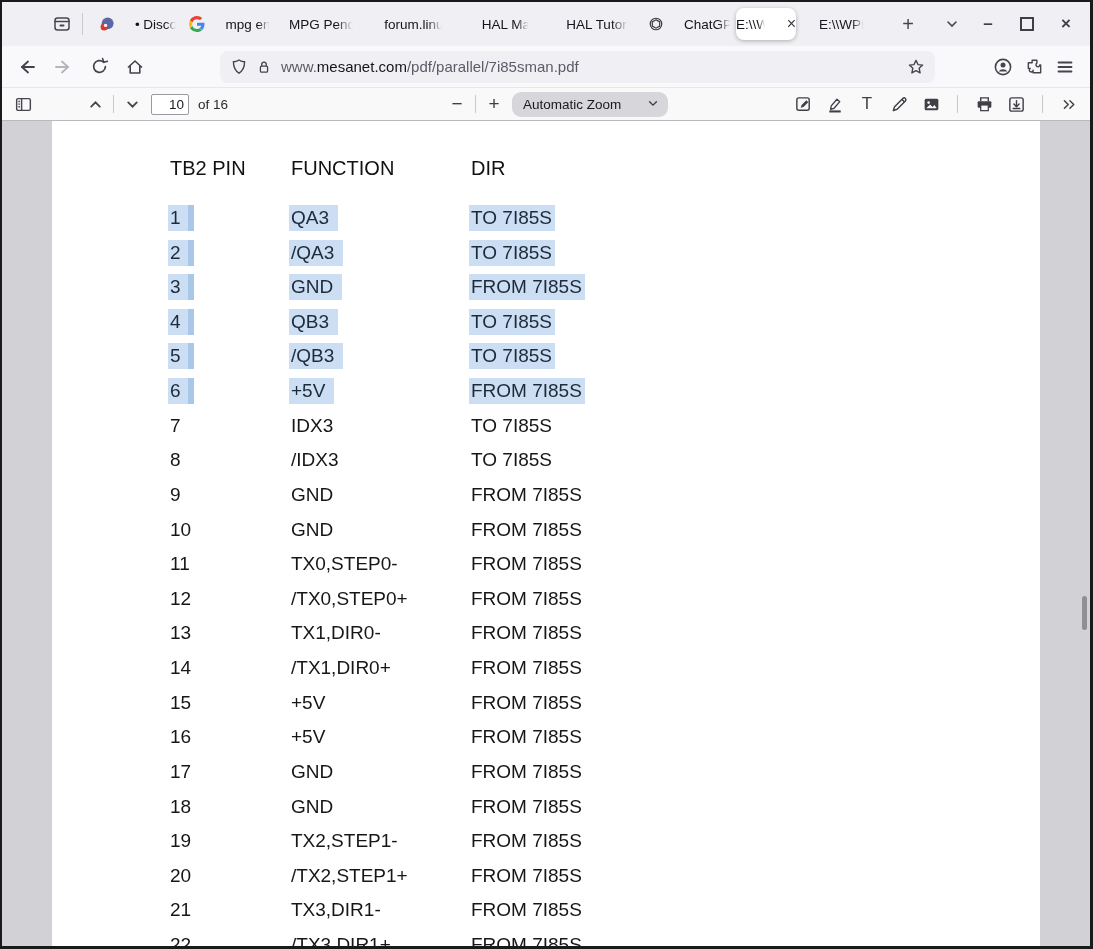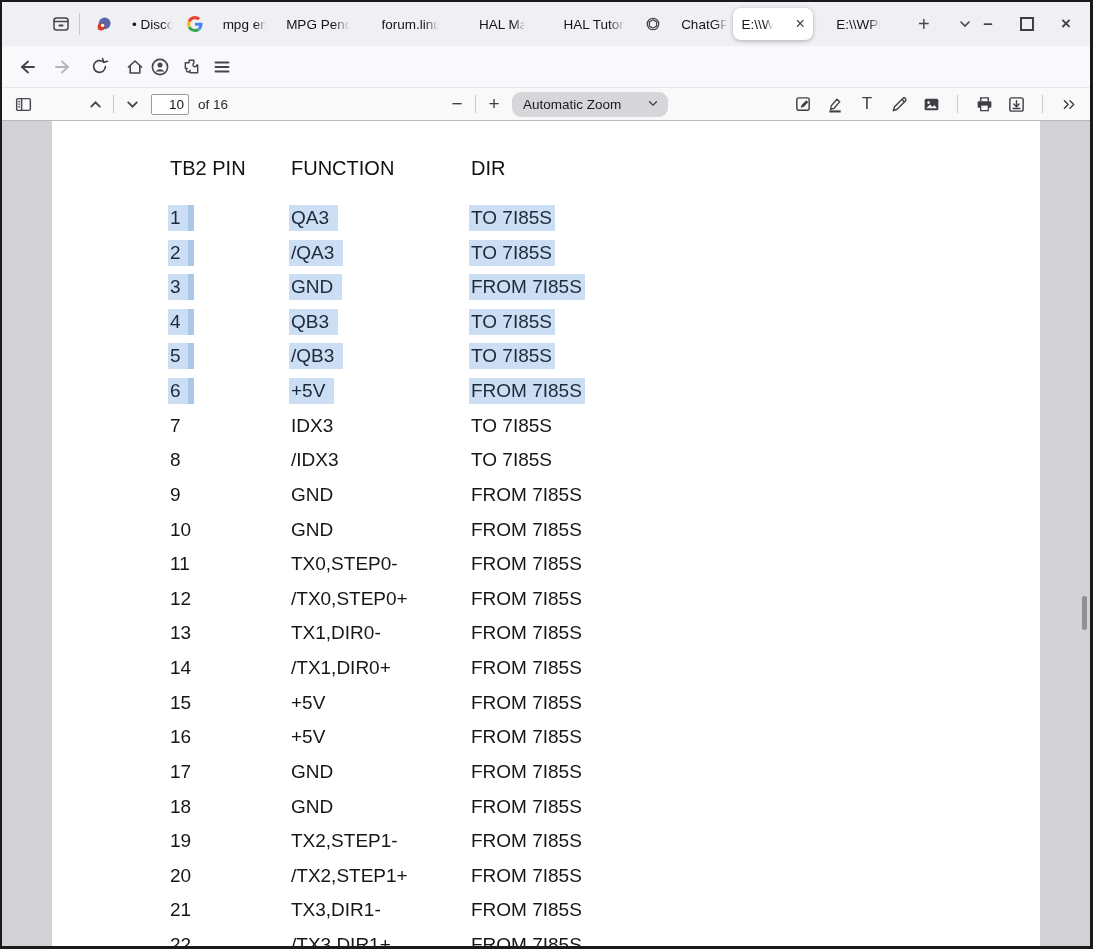--- a/index.html
+++ b/index.html
@@ -12,21 +12,21 @@
   .icon-btn{display:flex;align-items:center;justify-content:center;background:none;border:none;padding:0;color:#45454e;cursor:default;}
   .icon-btn svg{display:block;}
   .fxview{width:28px;height:28px;margin-left:46px;}
   .tab-sep{width:1px;height:22px;background:#c9c9cf;margin:0 9px 0 6px;}
   .tabs{display:flex;align-items:center;height:100%;}
   .tab{width:92px;height:32px;display:flex;align-items:center;justify-content:center;gap:20px;
        font-size:13.5px;color:#15141a;border-radius:8px;white-space:nowrap;flex:0 0 auto;}
   .tab-label{overflow:hidden;max-width:72px;
        -webkit-mask-image:linear-gradient(to right,#000 72%,transparent 97%);
        mask-image:linear-gradient(to right,#000 72%,transparent 97%);}
-  .tab.active{background:#fff;box-shadow:0 1px 4px rgba(0,0,0,.28);width:80px;}
+  .tab.active{background:#fff;box-shadow:0 1px 4px rgba(0,0,0,.28);width:60px;}
   .tab.active .tab-label{max-width:46px;}
   .tab-close{font-size:16px;color:#3c3c44;margin-left:1px;line-height:1;}
   .favicon{width:16px;height:16px;flex:0 0 auto;}
   .favicon svg{width:16px;height:16px;display:block;}
   .newtab-btn{width:28px;height:28px;font-size:20px;color:#45454e;margin-left:6px;font-weight:400;}
   .tabsmenu-btn{width:24px;height:24px;margin-left:18px;}
   .win-controls{margin-left:auto;display:flex;align-items:center;gap:15px;margin-right:12px;}
   .wc{width:24px;height:24px;display:flex;align-items:center;justify-content:center;color:#3f3f47;font-size:17px;font-weight:600;}
   .wc-max-box{width:10px;height:10px;border:2px solid #3f3f47;}
 
@@ -177,20 +177,39 @@
           <path d="M16.2 10 a6.2 6.2 0 1 1 -2.0-4.6"></path>
           <polyline points="13.2,1.6 14.6,5.6 18.4,4.4" stroke-width="1.6" fill="none"></polyline>
         </svg>
     </button>
     <button class="icon-btn nav-btn">
       <svg width="20" height="20" viewBox="0 0 20 20" fill="none" stroke="currentColor" stroke-width="1.6" stroke-linejoin="round">
           <path d="M3 10.5 L10 4 L17 10.5 M5.2 9 V16 H14.8 V9"></path>
         </svg>
     </button>
 
+    <div class="urlbar">
+      <span class="icon-btn">
+        <svg width="18" height="18" viewBox="0 0 20 20" fill="none" stroke="#43434c" stroke-width="1.5">
+            <path d="M10 2.2 C12 3.6 14.6 4.2 16.2 4.2 C16.2 10 14.2 14.2 10 16.8 C5.8 14.2 3.8 10 3.8 4.2 C5.4 4.2 8 3.6 10 2.2 Z"></path>
+          </svg>
+      </span>
+      <span class="icon-btn" style="margin-left:8px;">
+        <svg width="16" height="16" viewBox="0 0 20 20" fill="none" stroke="#43434c" stroke-width="1.6">
+            <rect x="5.5" y="9" width="9" height="7.5" rx="1.5"></rect>
+            <path d="M7.2 9 V6.8 a2.8 2.8 0 0 1 5.6 0 V9"></path>
+          </svg>
+      </span>
+      <span class="url-text"><span>www.</span><span class="url-domain">mesanet.com</span><span>/pdf/parallel/7i85sman.pdf</span></span>
+      <span class="icon-btn star-btn">
+        <svg width="18" height="18" viewBox="0 0 20 20" fill="none" stroke="currentColor" stroke-width="1.5" stroke-linejoin="round">
+            <polygon points="10,2.6 12.2,7.3 17.4,7.9 13.5,11.4 14.6,16.6 10,14 5.4,16.6 6.5,11.4 2.6,7.9 7.8,7.3"></polygon>
+          </svg>
+      </span>
+    </div>
 
     <div class="nav-right">
       <button class="icon-btn">
         <svg width="20" height="20" viewBox="0 0 20 20">
             <circle cx="10" cy="10" r="7.6" fill="none" stroke="currentColor" stroke-width="1.6"></circle>
             <circle cx="10" cy="8" r="2.5" fill="currentColor"></circle>
             <path d="M5.6 14.6 a5 4.4 0 0 1 8.8 0" fill="currentColor"></path>
           </svg>
       </button>
       <button class="icon-btn">

